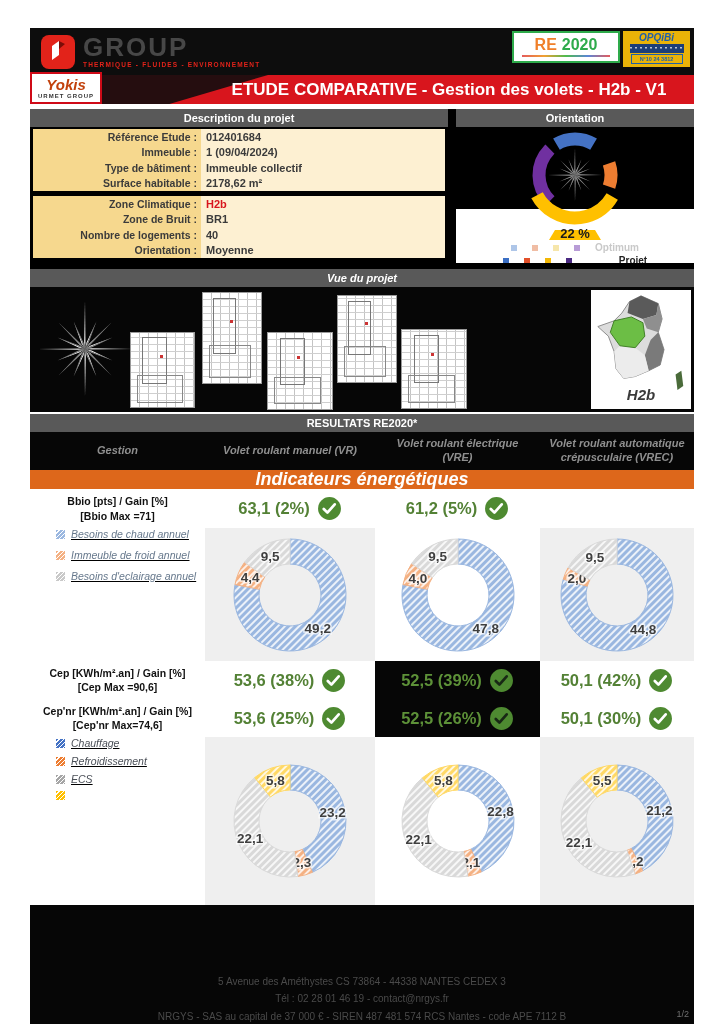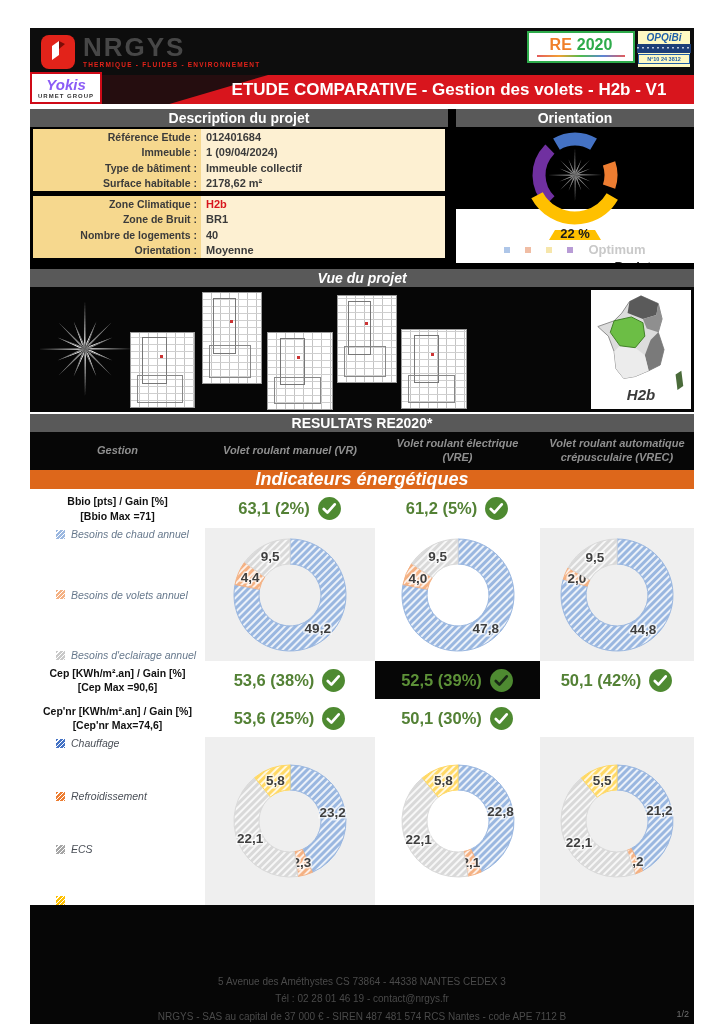--- a/index.html
+++ b/index.html
@@ -14,64 +14,64 @@
   .brand-txt{display:flex;flex-direction:column;line-height:1;}
   .brand-name{font-size:26px;font-weight:800;color:#474747;letter-spacing:2px;}
   .brand-tag{font-size:6.5px;font-weight:700;color:#e2231a;letter-spacing:1.2px;margin-top:2px;}
   .badges{position:absolute;right:4px;top:3px;display:flex;gap:3px;align-items:flex-start;}
   .re-badge{width:104px;height:28px;background:#fff;border:2px solid #2eab4b;display:flex;
             flex-direction:column;align-items:center;justify-content:center;}
   .re-line{display:flex;gap:5px;font-size:16px;font-weight:800;line-height:1;}
   .re-re{color:#f07f29;}.re-yr{color:#2eab4b;}
   .re-micro{width:88px;height:2.5px;margin-top:2px;
             background:linear-gradient(90deg,#d33,#e80,#2a2,#36c,#d33);opacity:.8;}
-  .op-badge{width:52px;height:36px;background:#fef9c3;display:flex;flex-direction:column;align-items:center;}
+  .op-badge{width:67px;height:36px;background:#eab308;display:flex;flex-direction:column;align-items:center;}
   .op-name{font-size:10px;font-weight:800;font-style:italic;color:#1f5fa8;line-height:1.3;}
   .op-band{width:54px;height:9px;background:#1c3e78;
            background-image:repeating-linear-gradient(90deg,rgba(255,255,255,.7) 0 2px,transparent 2px 5px);
            background-size:54px 1.5px;background-position:0 3px;background-repeat:no-repeat;}
   .op-cert{width:50px;margin-top:1px;border:1px solid #1f5fa8;color:#1f5fa8;font-size:5.5px;
            font-weight:700;text-align:center;line-height:1.5;}
 
   
   .titlebar{position:relative;height:29px;background:#d8151d;}
   .title-diag{position:absolute;left:68px;top:0;width:170px;height:100%;background:#250d0f;
               clip-path:polygon(0 0,100% 0,42% 100%,0 100%);}
   .yokis{position:absolute;left:0;top:-3px;width:72px;height:32px;background:#fff;
          border:2px solid #cf0a17;box-sizing:border-box;display:flex;flex-direction:column;
          align-items:center;justify-content:center;z-index:3;}
-  .yokis-name{color:#8b5cf6;font-weight:800;font-style:italic;font-size:15px;line-height:1;}
+  .yokis-name{color:#c2410c;font-weight:800;font-style:italic;font-size:15px;line-height:1;}
   .yokis-sub{font-size:6px;letter-spacing:1px;color:#333;font-weight:700;margin-top:1px;}
   .title-txt{position:absolute;left:180px;right:6px;top:0;height:29px;line-height:29px;
              text-align:center;color:#fff;font-weight:700;font-size:17px;z-index:2;white-space:nowrap;}
 
   
   .secbars{margin-top:5px;display:grid;grid-template-columns:418px 8px 238px;}
   .secbars .gap{background:#000;}
-  .gbar{background:#595959;color:#fff;font-weight:700;font-size:14px;height:18px;
+  .gbar{background:#595959;color:#fff;font-weight:700;font-size:11px;height:18px;
         display:flex;align-items:center;justify-content:center;}
 
   
   .descrow{display:grid;grid-template-columns:418px 8px 238px;height:136px;}
   .descrow .gap{background:#000;}
   .desc-col{background:#000;display:flex;flex-direction:column;gap:5px;padding:2px 3px 5px;box-sizing:border-box;}
   .yblock{flex:1;position:relative;background:#fdf0d2;display:flex;flex-direction:column;justify-content:center;}
   .yblock::before{content:"";position:absolute;left:0;top:0;bottom:0;width:168px;background:#f6d88e;}
   .frow{position:relative;display:grid;grid-template-columns:168px 1fr;align-items:center;height:15.5px;}
   .flabel{text-align:right;font-weight:700;font-size:10.5px;color:#3b3b3b;padding-right:4px;}
   .fval{text-align:left;font-weight:700;font-size:11px;color:#3b3b3b;padding-left:5px;}
   .fval.red{color:#d8151d;}
 
   .orient-col{position:relative;background:#fff;overflow:hidden;}
   .orient-black{height:82px;background:#000;}
   .compass-svg{position:absolute;left:50%;top:0;transform:translateX(-50%);z-index:2;}
   .orient-pct{position:absolute;left:0;right:0;top:99px;text-align:center;font-weight:800;
               font-size:13px;color:#1a1a1a;z-index:3;}
   .orient-leg{position:absolute;left:0;right:0;top:115px;display:flex;flex-direction:column;gap:2px;z-index:3;}
-  .olrow{display:flex;align-items:center;justify-content:center;gap:15px;font-size:13px;font-weight:700;}
+  .olrow{display:flex;align-items:center;justify-content:center;gap:15px;font-size:10px;font-weight:700;}
   .sq{width:6px;height:6px;display:inline-block;}
   .ol-muted{color:#c9c9c9;}
   .ol-dark{color:#222;margin-left:32px;}
 
   
   .vuebar{border-top:6px solid #000;}
   .vuebar .gbar{font-style:italic;}
   .vuepanel{position:relative;height:125px;background:#060606;}
   .plan{position:absolute;background:#fff;border:1px solid #9a9a9a;box-sizing:border-box;
         background-image:
@@ -101,21 +101,21 @@
   .vnum{color:#538135;font-weight:800;font-size:16.5px;white-space:nowrap;}
   .check{width:25px;height:25px;flex:0 0 auto;}
   .vcell.dark{background:#060606;}
   .vcell.dark .vnum{color:#5d9138;}
 
   .donutrow{display:grid;grid-template-columns:175px 170px 165px 154px;}
   .donutrow.r1{height:133px;}
   .donutrow.r2{height:168px;}
   .shade{background:#efefef;}
   .dcell{display:flex;align-items:center;justify-content:center;}
-  .leg{display:flex;flex-direction:column;justify-content:space-between;gap:9px;padding-left:26px;background:#fff;}
+  .leg{display:flex;flex-direction:column;justify-content:flex-start;gap:9px;padding-left:26px;background:#fff;text-decoration:underline;}
   .leg.l2{gap:6px;}
   .legitem{display:flex;align-items:center;gap:6px;font-size:10.5px;font-style:italic;color:#66788c;}
   .leg.l2 .legitem{color:#4a4f57;}
   .legsq{width:9px;height:9px;flex:0 0 auto;}
   .dlabel{font-family:"Liberation Sans",sans-serif;font-weight:700;font-size:13.5px;fill:#3f3f3f;
           text-anchor:middle;paint-order:stroke;stroke:#ffffff;stroke-width:3px;stroke-opacity:.7;}
 
   .ceprows{display:grid;grid-template-columns:175px 170px 165px 154px;grid-auto-rows:38px;background:#fff;}
 
   
@@ -131,21 +131,21 @@
   <div class="doc">
 
     <div class="hdr">
       <div class="brandwrap">
         <svg class="brand-icon" viewBox="0 0 36 36">
           <rect x="1" y="1" width="34" height="34" rx="8" fill="#e2231a"></rect>
           <path d="M12 26 L12 12 L19 7 L19 21 Z" fill="#fff"></path>
           <path d="M19 7 L25 10 L19 15 Z" fill="#7a0d08"></path>
         </svg>
         <div class="brand-txt">
-          <span class="brand-name">NRGYS</span>
+          <span class="brand-name">GROUP</span>
           <span class="brand-tag">THERMIQUE - FLUIDES - ENVIRONNEMENT</span>
         </div>
       </div>
       <div class="badges">
         <div class="re-badge">
           <div class="re-line">
             <span class="re-re">RE</span>
             <span class="re-yr">2020</span>
           </div>
           <div class="re-micro"></div>
@@ -388,21 +388,21 @@
     </div>
 
     <div class="donutrow r1">
       <div class="leg">
         <div class="legitem">
             <span class="legsq" style="background:repeating-linear-gradient(135deg,#9ab7e0 0 2px,#fff 2px 3px)"></span>
             <span>Besoins de chaud annuel</span>
           </div>
         <div class="legitem">
             <span class="legsq" style="background:repeating-linear-gradient(135deg,#f4b183 0 2px,#fff 2px 3px)"></span>
-            <span>Besoins de volets annuel</span>
+            <span>Immeuble de froid annuel</span>
           </div>
         <div class="legitem">
             <span class="legsq" style="background:repeating-linear-gradient(135deg,#c9c9c9 0 2px,#fff 2px 3px)"></span>
             <span>Besoins d'eclairage annuel</span>
           </div>
       </div>
       <div class="dcell shade">
           <svg width="128" height="128" viewBox="0 0 128 128">
             <defs>
               <pattern id="hp0" width="5" height="5" patternUnits="userSpaceOnUse" patternTransform="rotate(45)">
@@ -505,20 +505,27 @@
 
       <div class="rlabel">
         <span>Cep'nr [KWh/m².an] / Gain [%]</span>
         <span>[Cep'nr Max=74,6]</span>
       </div>
       <div class="vcell">
           <span class="vnum">53,6 (25%)</span>
         <svg class="check" viewBox="0 0 24 24">
             <circle cx="12" cy="12" r="11" fill="#4e8a31"></circle>
             <path d="M6.5 12.5l3.5 3.5 7-8" stroke="#fff" stroke-width="2.6" fill="none" stroke-linecap="round" stroke-linejoin="round"></path>
+          </svg>
+        </div>
+      <div class="vcell dark">
+          <span class="vnum">52,5 (26%)</span>
+        <svg class="check" viewBox="0 0 24 24">
+            <circle cx="12" cy="12" r="11" fill="#4e8a31"></circle>
+            <path d="M6.5 12.5l3.5 3.5 7-8" stroke="#182815" stroke-width="2.6" fill="none" stroke-linecap="round" stroke-linejoin="round"></path>
           </svg>
         </div>
       <div class="vcell">
           <span class="vnum">50,1 (30%)</span>
         <svg class="check" viewBox="0 0 24 24">
             <circle cx="12" cy="12" r="11" fill="#4e8a31"></circle>
             <path d="M6.5 12.5l3.5 3.5 7-8" stroke="#fff" stroke-width="2.6" fill="none" stroke-linecap="round" stroke-linejoin="round"></path>
           </svg>
         </div>
     </div>

